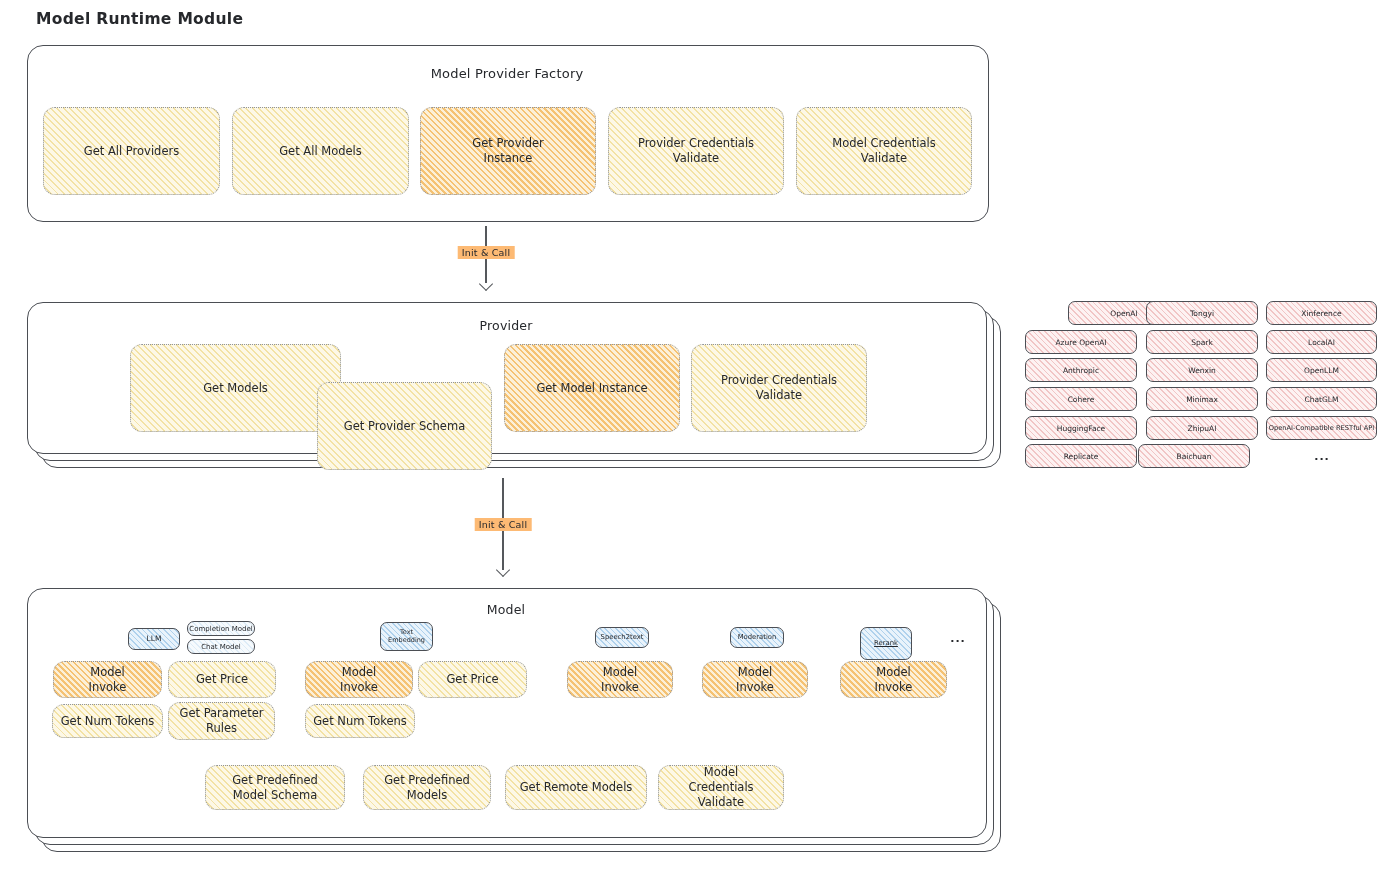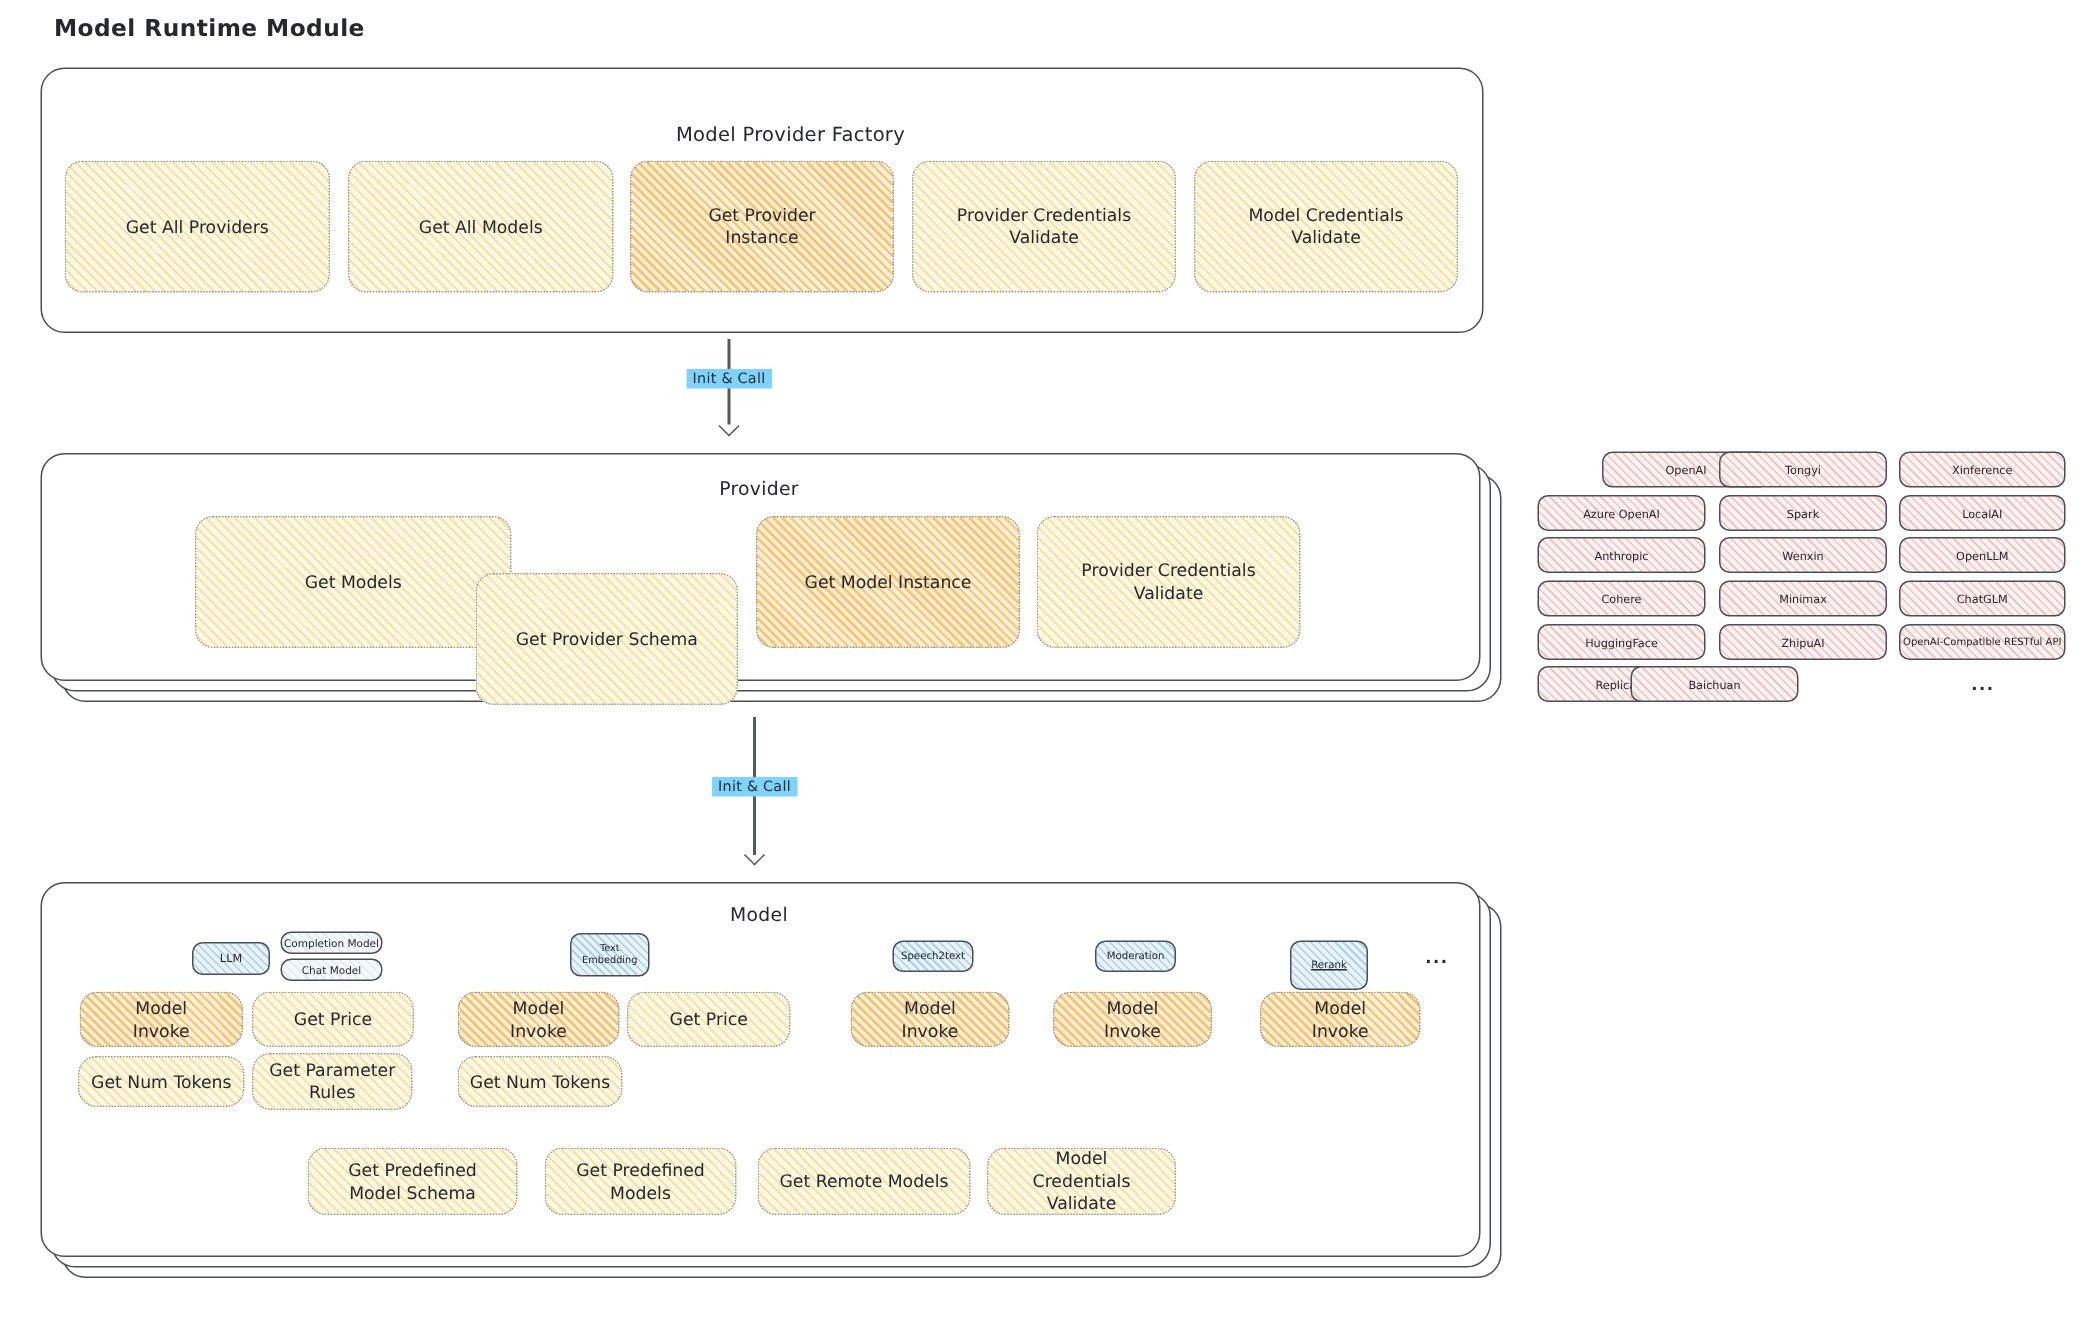--- a/index.html
+++ b/index.html
@@ -34,32 +34,32 @@
   .stag{position:absolute;display:flex;align-items:center;justify-content:center;text-align:center;
         font-size:7px;border:1px solid var(--border-dark,#4b4e54);border-radius:7px;
         background-color:var(--subtag-fill,#f6fafd);box-sizing:border-box;white-space:nowrap;
         background-image:repeating-linear-gradient(45deg,rgba(175,209,236,.35) 0px,rgba(175,209,236,.35) 1px,transparent 1px,transparent 4px);}
   .dots{position:absolute;display:flex;align-items:center;justify-content:center;
         font-size:11px;font-weight:bold;letter-spacing:1px;}
   
   .aline{position:absolute;width:1.6px;background:var(--arrow,#55585c);}
   .ahead{position:absolute;width:9px;height:9px;border-right:1.6px solid var(--arrow,#55585c);
          border-bottom:1.6px solid var(--arrow,#55585c);transform:rotate(45deg);}
-  .alabel{position:absolute;transform:translateX(-50%);background:#7dd3fc;padding:1px 4px;
+  .alabel{position:absolute;transform:translateX(-50%);background:#fdba74;padding:1px 4px;
           font-size:9.5px;letter-spacing:.2px;white-space:nowrap;}
 </style>
 </head>
 <body>
 
 <div class="canvas">
 
   <div class="page-title" style="left:36px;top:10px;">Model Runtime Module</div>
 
   <div class="panel" style="left:27px;top:45px;width:960px;height:175px;"></div>
-  <div class="ptitle" style="left:27px;top:83px;width:960px;padding-left:20px;">Model Provider Factory</div>
+  <div class="ptitle" style="left:27px;top:66px;width:960px;">Model Provider Factory</div>
   <div class="fn v-y" style="left:43px;top:107px;width:177px;height:88px;">Get All Providers</div>
   <div class="fn v-y" style="left:232px;top:107px;width:177px;height:88px;">Get All Models</div>
   <div class="fn v-o narrow" style="left:420px;top:107px;width:176px;height:88px;">Get Provider Instance</div>
   <div class="fn v-y" style="left:608px;top:107px;width:176px;height:88px;">Provider Credentials Validate</div>
   <div class="fn v-y" style="left:796px;top:107px;width:176px;height:88px;">Model Credentials Validate</div>
 
   <div class="aline" style="left:485px;top:226px;height:57px;"></div>
   <div class="ahead" style="left:481px;top:279px;"></div>
   <div class="alabel" style="left:486px;top:246px;">Init &amp; Call</div>
 
@@ -78,21 +78,21 @@
     <div class="pink" style="left:1025px;top:358px;width:112px;height:24px;">Anthropic</div>
     <div class="pink" style="left:1025px;top:387px;width:112px;height:24px;">Cohere</div>
     <div class="pink" style="left:1025px;top:416px;width:112px;height:24px;">HuggingFace</div>
     <div class="pink" style="left:1025px;top:444px;width:112px;height:24px;">Replicate</div>
 
     <div class="pink" style="left:1146px;top:301px;width:112px;height:24px;">Tongyi</div>
     <div class="pink" style="left:1146px;top:330px;width:112px;height:24px;">Spark</div>
     <div class="pink" style="left:1146px;top:358px;width:112px;height:24px;">Wenxin</div>
     <div class="pink" style="left:1146px;top:387px;width:112px;height:24px;">Minimax</div>
     <div class="pink" style="left:1146px;top:416px;width:112px;height:24px;">ZhipuAI</div>
-    <div class="pink" style="left:1087px;top:444px;width:112px;height:24px;">Baichuan</div>
+    <div class="pink" style="left:1138px;top:444px;width:112px;height:24px;">Baichuan</div>
 
     <div class="pink" style="left:1266px;top:301px;width:111px;height:24px;">Xinference</div>
     <div class="pink" style="left:1266px;top:330px;width:111px;height:24px;">LocalAI</div>
     <div class="pink" style="left:1266px;top:358px;width:111px;height:24px;">OpenLLM</div>
     <div class="pink" style="left:1266px;top:387px;width:111px;height:24px;">ChatGLM</div>
     <div class="pink tiny" style="left:1266px;top:416px;width:111px;height:24px;">OpenAI-Compatible RESTful API</div>
     <div class="dots" style="left:1290px;top:446px;width:64px;height:20px;">...</div>
   </div>
 
   <div class="aline" style="left:502px;top:478px;height:92px;"></div>

